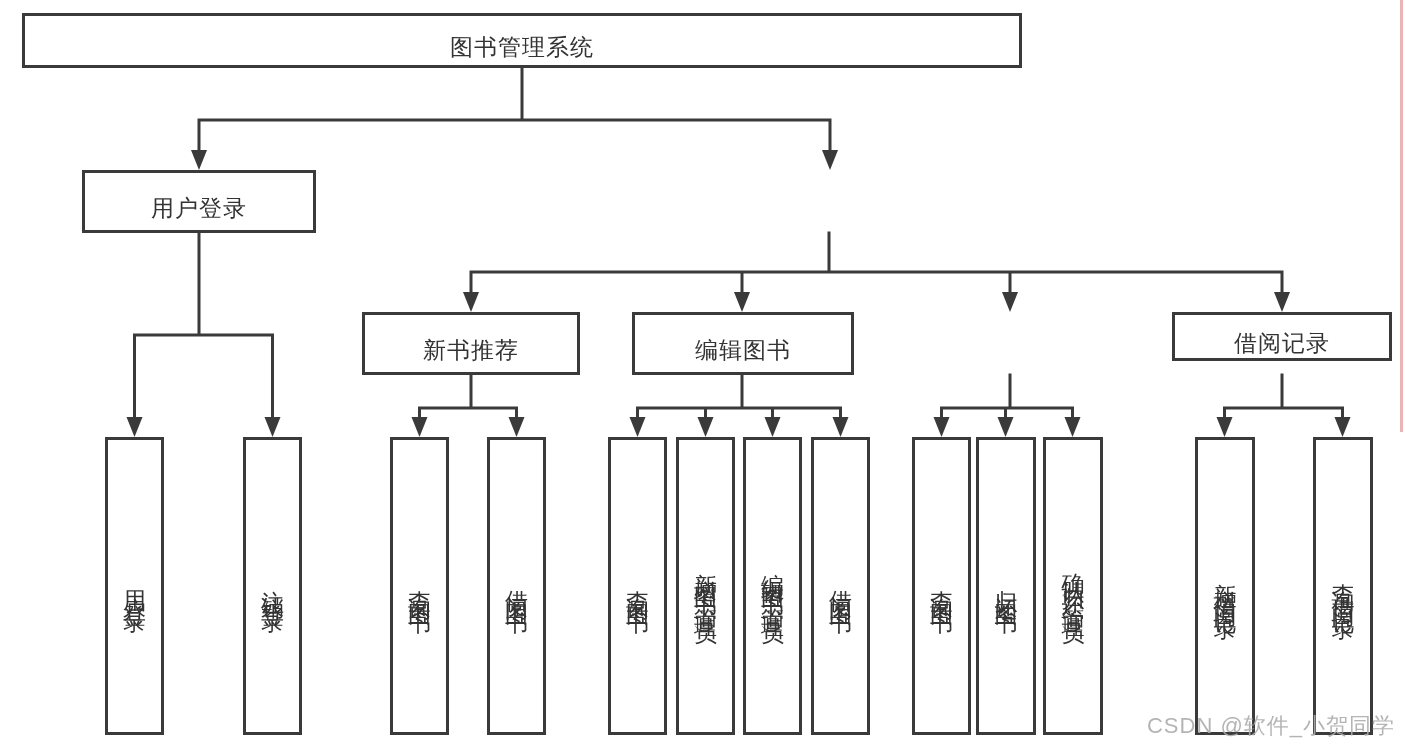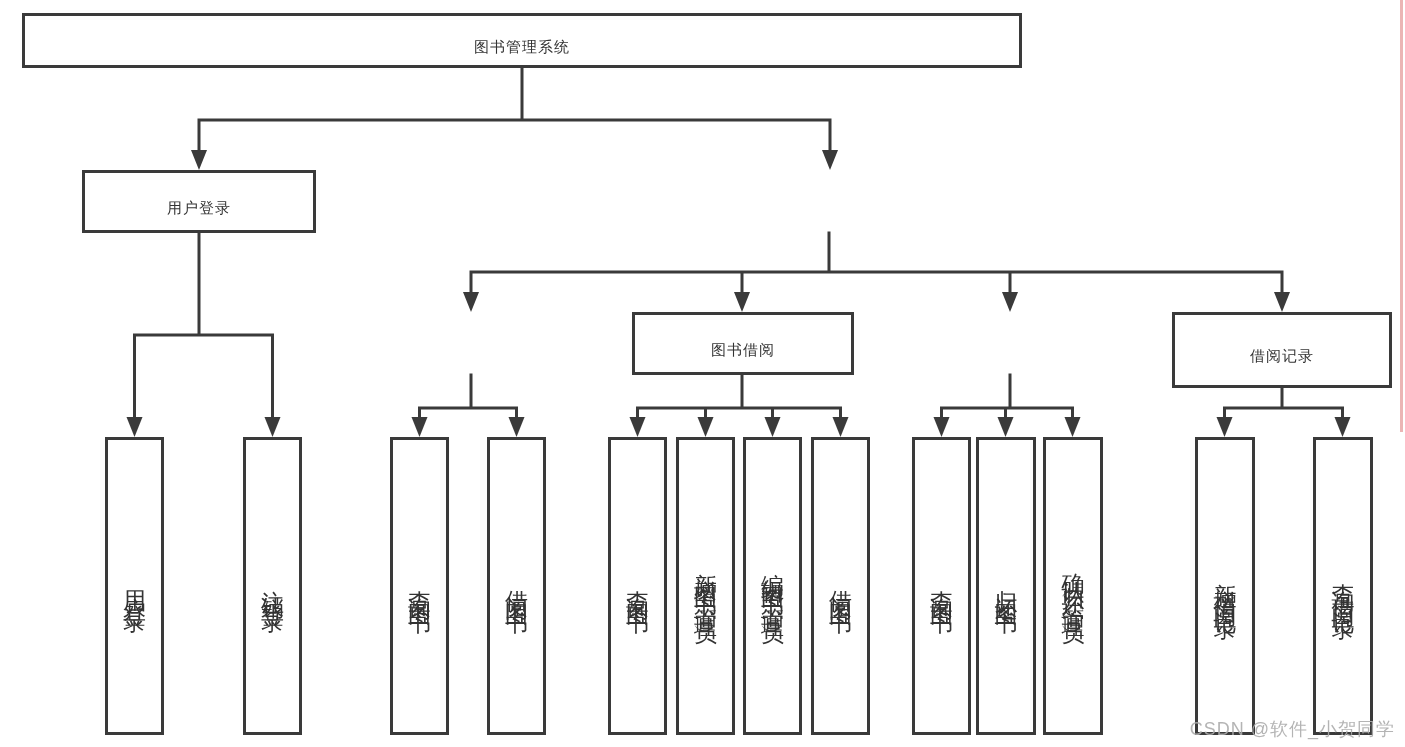--- a/index.html
+++ b/index.html
@@ -13,33 +13,33 @@
   #connectors{position:absolute;left:0;top:0;width:1405px;height:747px;}
   .node{
     position:absolute;
     box-sizing:border-box;
     background:#ffffff;
     border:3px solid #3a3a3a;
     display:flex;align-items:center;justify-content:center;
     color:#333333;
   }
   .node.h span{
-    font-size:15px;letter-spacing:1px;white-space:nowrap;color:#333333;margin-top:13px;
+    font-size:23px;letter-spacing:1px;white-space:nowrap;color:#333333;margin-top:13px;
   }
   .node.v span{
     writing-mode:vertical-rl;
     font-size:23px;
     letter-spacing:7px;
     color:#333333;
     line-height:1;
   }
   #watermark{
     position:absolute;
     right:10px;bottom:6px;
-    font-size:18px;
+    font-size:22px;
     color:rgba(172,172,172,0.9);
     letter-spacing:1px;
     white-space:nowrap;
     z-index:5;
   }
   #edge-accent{
     position:absolute;
     left:1400px;top:0;
     width:3px;height:432px;
     background:#e49c9c;
@@ -84,24 +84,27 @@
   </svg>
 
   <div class="node h" style="left:22px;top:13px;width:1000px;height:55px">
     <span>图书管理系统</span>
   </div>
 
   <div class="node h" style="left:82px;top:170px;width:234px;height:63px">
     <span>用户登录</span>
   </div>
 
+  <div class="node h" style="left:362px;top:312px;width:218px;height:63px">
+    <span>新书推荐</span>
+  </div>
   <div class="node h" style="left:632px;top:312px;width:222px;height:63px">
-    <span>图书借阅</span>
+    <span>编辑图书</span>
   </div>
-  <div class="node h" style="left:1172px;top:312px;width:220px;height:76px">
+  <div class="node h" style="left:1172px;top:312px;width:220px;height:49px">
     <span>借阅记录</span>
   </div>
 
   <div class="node v" style="left:105px;top:437px;width:59px;height:298px">
     <span>用户登录</span>
   </div>
   <div class="node v" style="left:243px;top:437px;width:59px;height:298px">
     <span>注销登录</span>
   </div>
 

